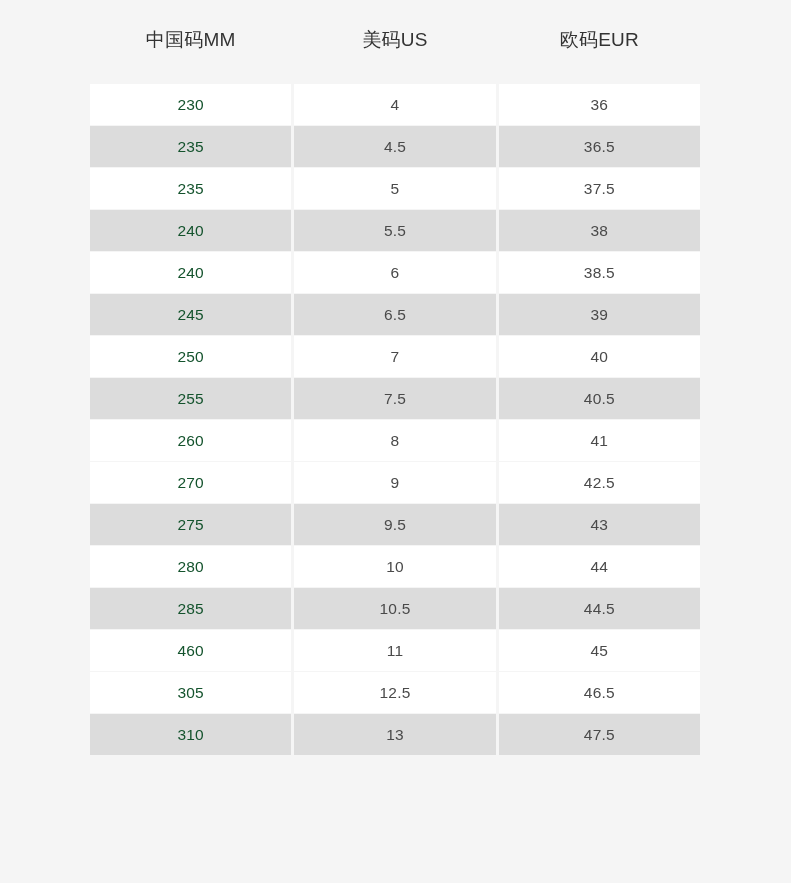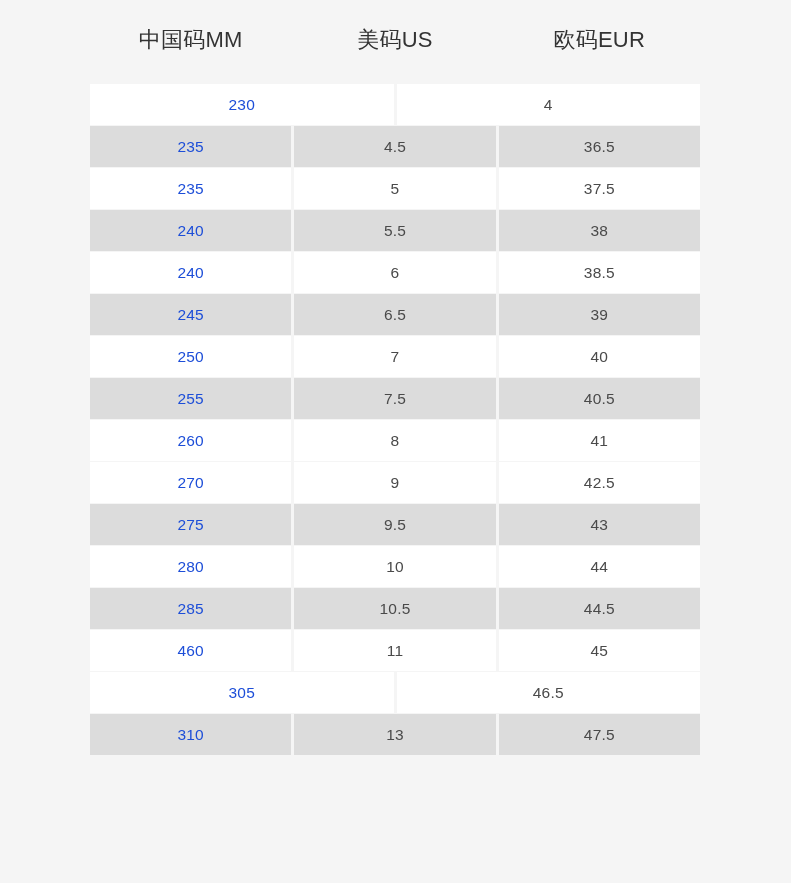--- a/index.html
+++ b/index.html
@@ -27,21 +27,21 @@
   .chart-header {
     display: flex;
     height: 84px;
     background: #f5f5f5;
   }
   .chart-header .hcell {
     flex: 1 1 0;
     display: flex;
     align-items: center;
     justify-content: center;
-    font-size: 22px;
+    font-size: 19px;
     color: #333333;
     letter-spacing: 0.2px;
     padding-bottom: 4px;
   }
   .chart-header .hcell + .hcell {
     margin-left: 3px;
     text-align: center;
   }
 
   
@@ -69,38 +69,39 @@
   .chart-row .cell + .cell {
     margin-left: 3px;
   }
   .chart-row.odd .cell {
     background: #ffffff;
   }
   .chart-row.even .cell {
     background: #dcdcdc;
   }
   .chart-row .cell.col-mm {
-    color: #1d4ed8;
+    color: #14532d;
   }
 </style>
 </head>
 <body>
 
 <div class="size-chart">
 
   <div class="chart-header">
     <div class="hcell">中国码MM</div>
     <div class="hcell">美码US</div>
     <div class="hcell">欧码EUR</div>
   </div>
 
   <div class="chart-body">
       <div class="chart-row odd">
         <div class="cell col-mm">230</div>
         <div class="cell col-us">4</div>
+        <div class="cell col-eur">36</div>
       </div>
       <div class="chart-row even">
         <div class="cell col-mm">235</div>
         <div class="cell col-us">4.5</div>
         <div class="cell col-eur">36.5</div>
       </div>
       <div class="chart-row odd">
         <div class="cell col-mm">235</div>
         <div class="cell col-us">5</div>
         <div class="cell col-eur">37.5</div>
@@ -155,20 +156,21 @@
         <div class="cell col-us">10.5</div>
         <div class="cell col-eur">44.5</div>
       </div>
       <div class="chart-row odd">
         <div class="cell col-mm">460</div>
         <div class="cell col-us">11</div>
         <div class="cell col-eur">45</div>
       </div>
       <div class="chart-row odd">
         <div class="cell col-mm">305</div>
+        <div class="cell col-us">12.5</div>
         <div class="cell col-eur">46.5</div>
       </div>
       <div class="chart-row even">
         <div class="cell col-mm">310</div>
         <div class="cell col-us">13</div>
         <div class="cell col-eur">47.5</div>
       </div>
     </div>
 
 </div>

